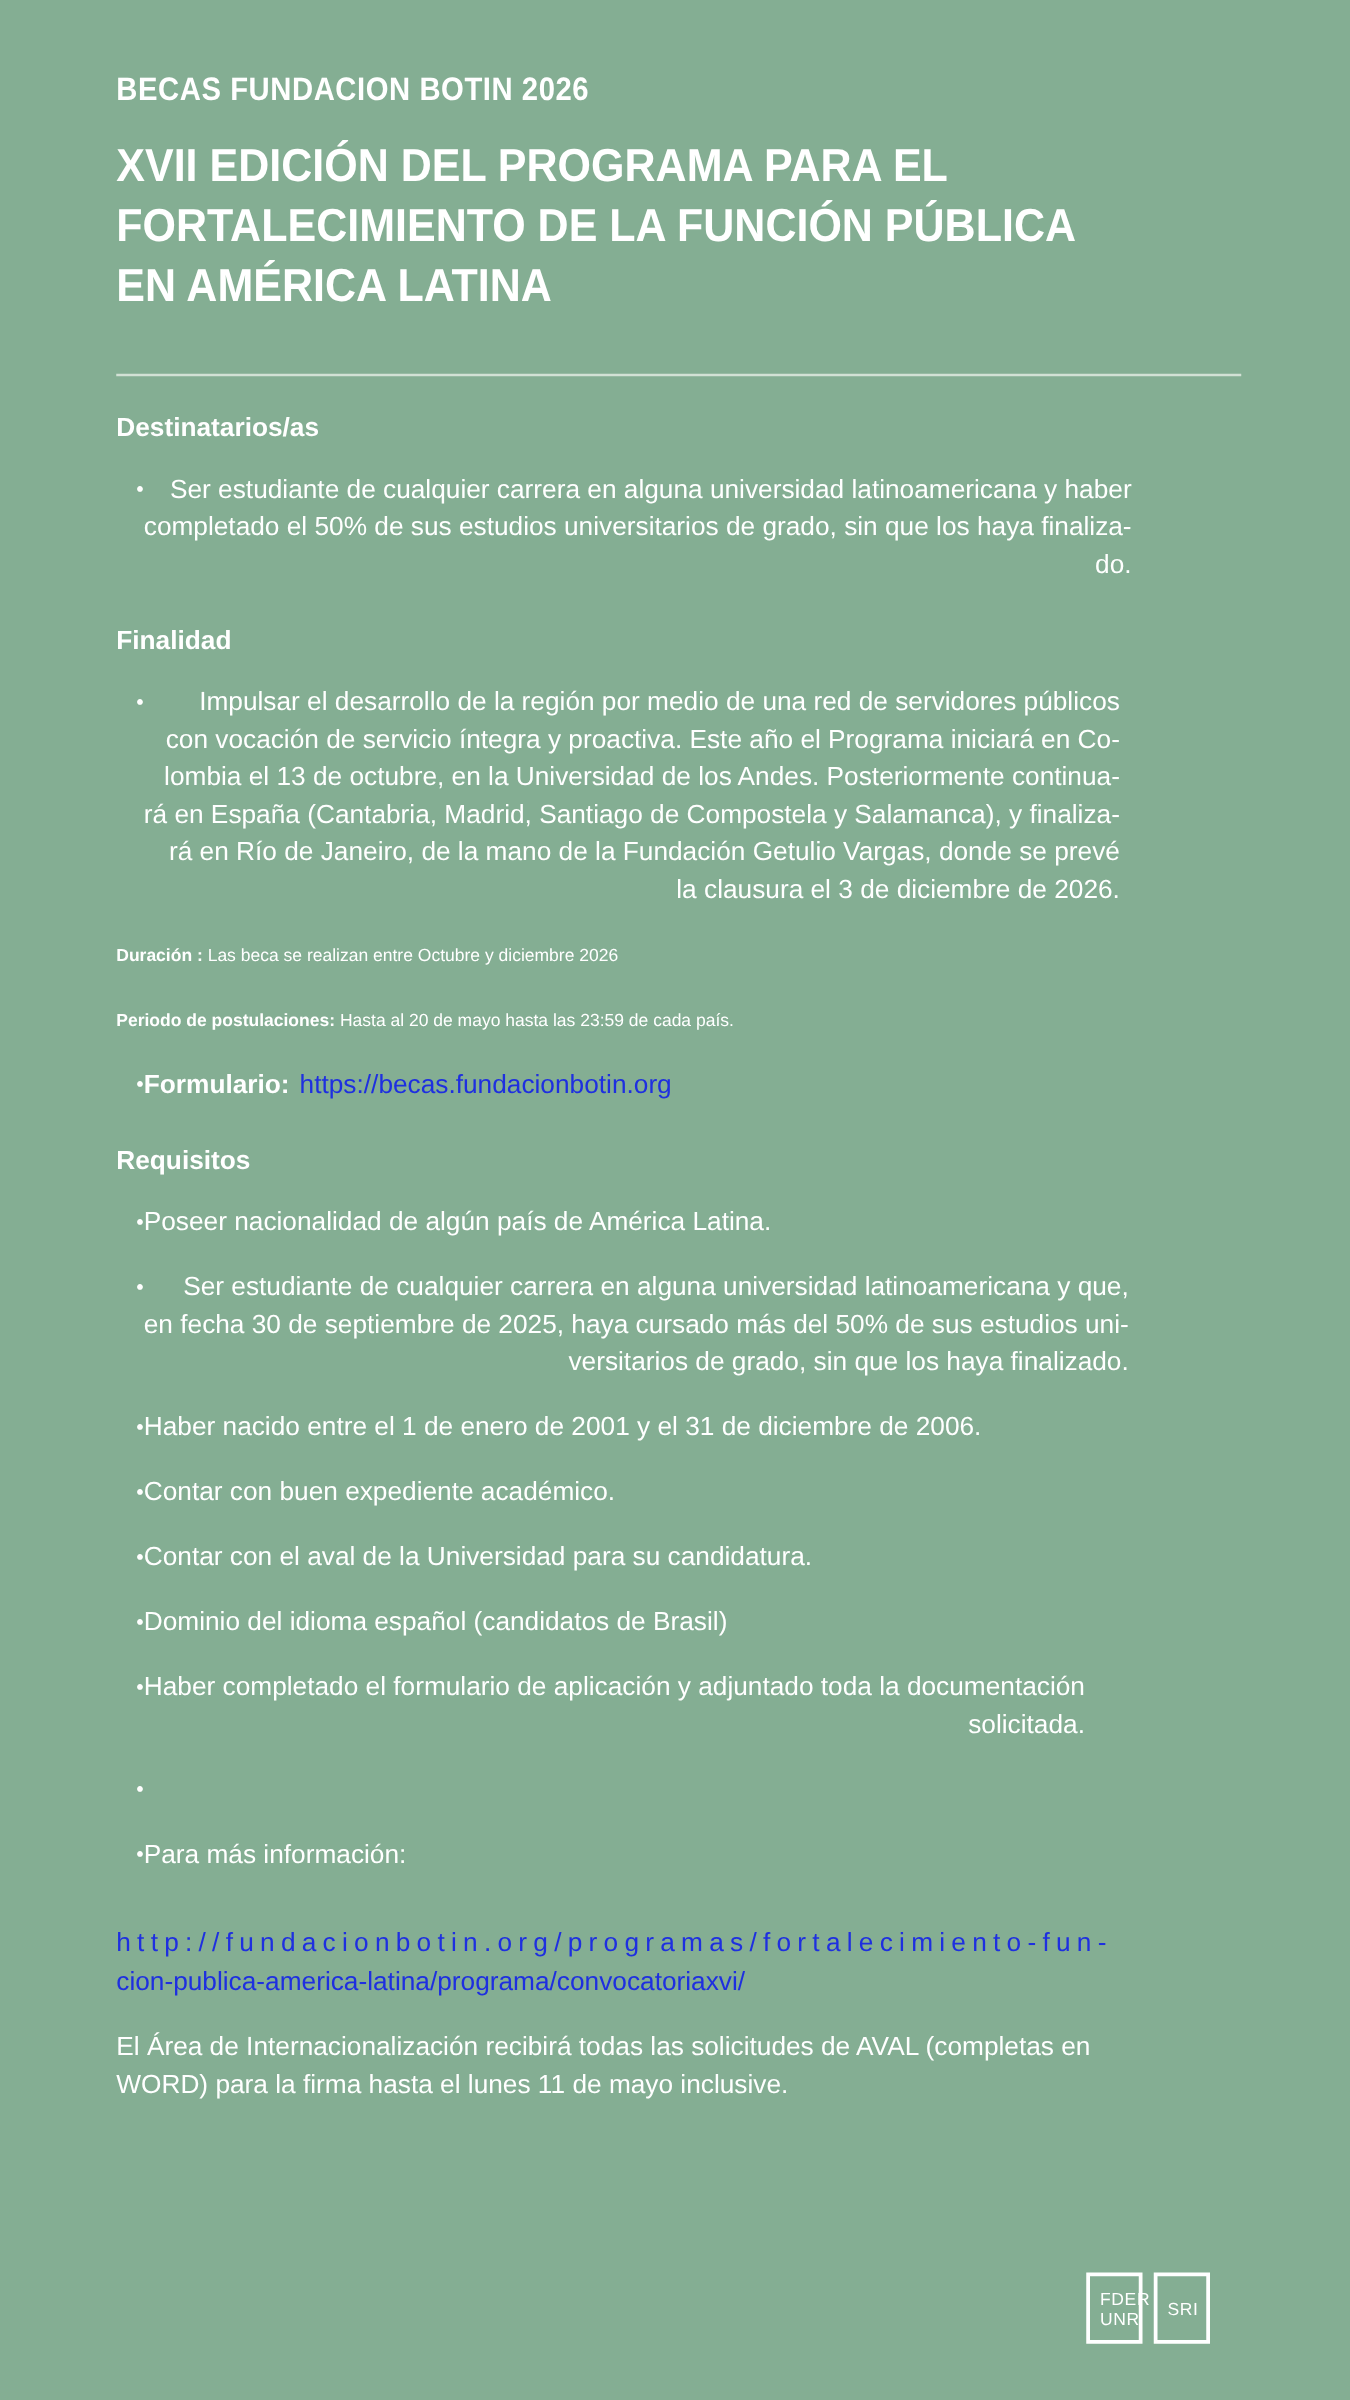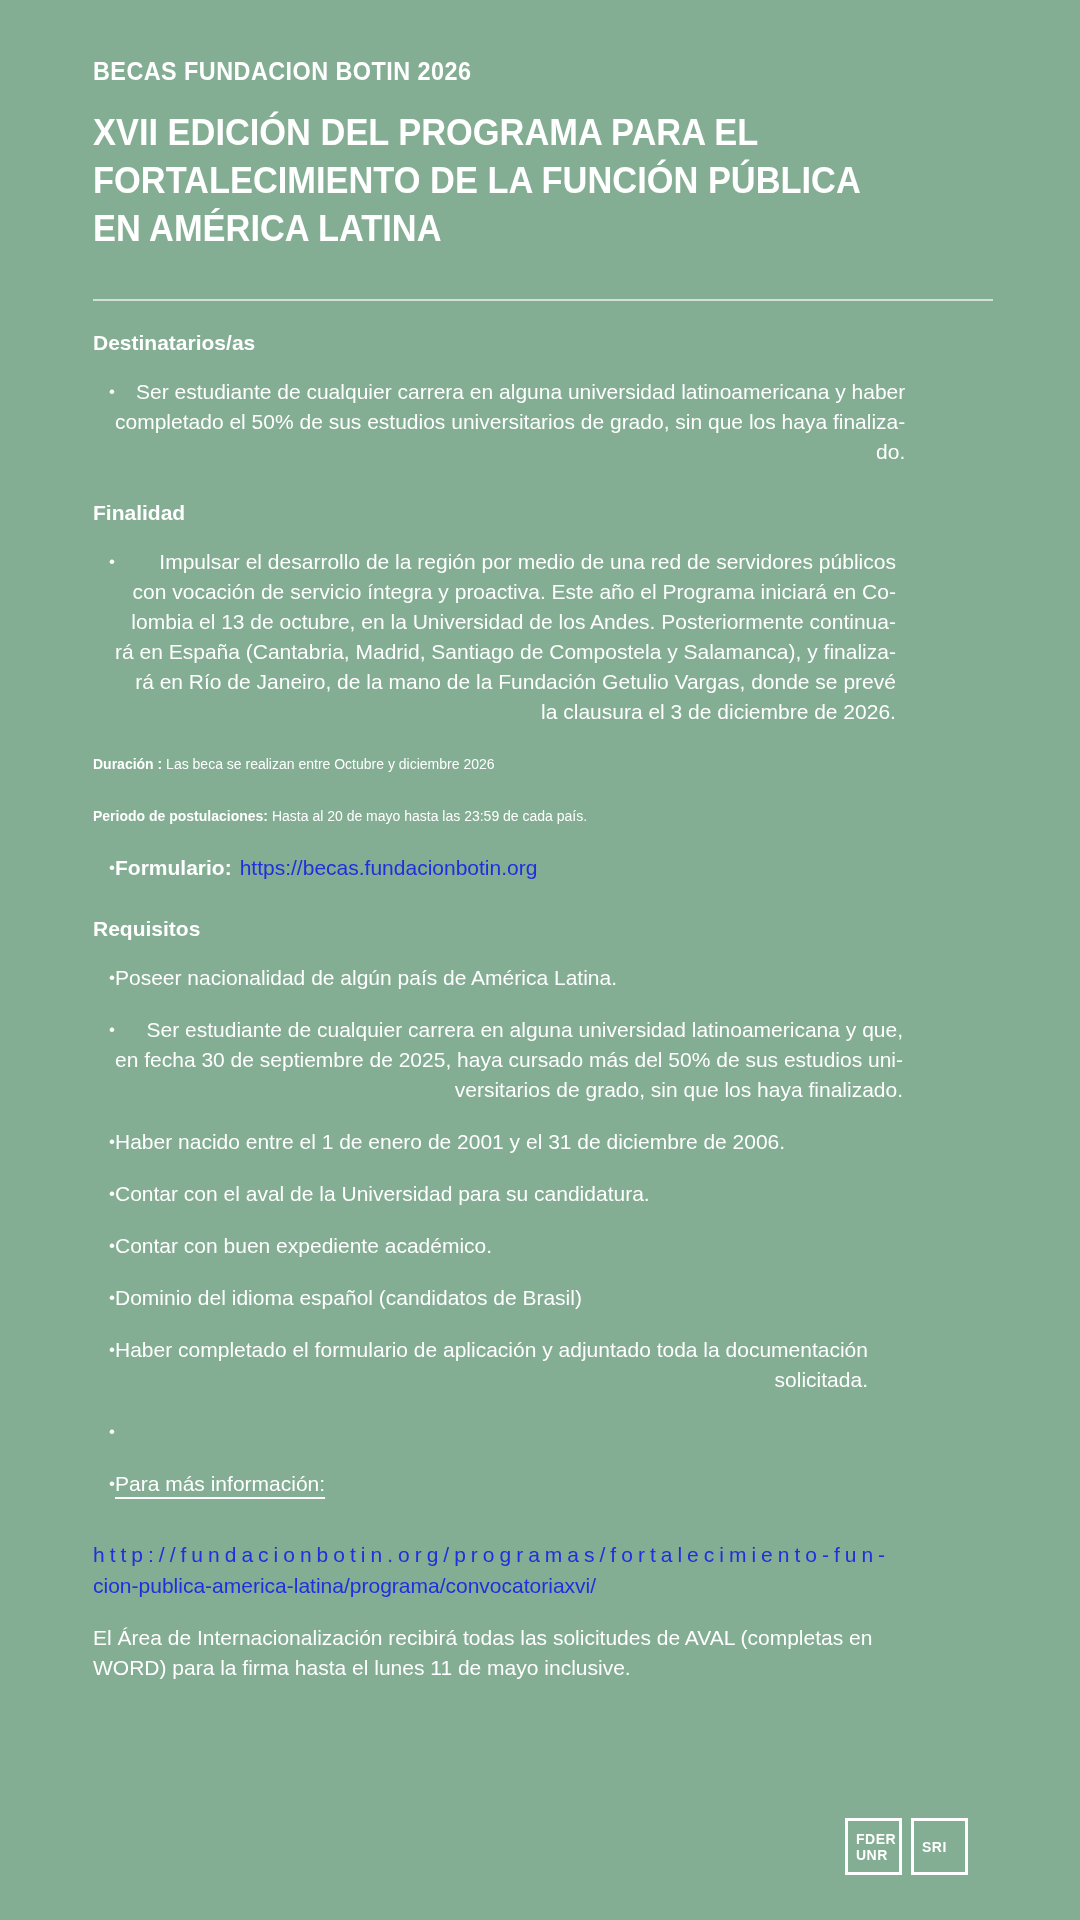--- a/index.html
+++ b/index.html
@@ -73,21 +73,20 @@
   .dot::before{content:"\2022";}
   .bi .bt{white-space:pre-line;}
   .blabel{font-weight:700;}
   .link{
     color:var(--link);
     text-decoration:none;
     margin-left:8px;
     cursor:pointer;
   }
   .underlined{
-    text-decoration:underline;
     text-decoration-thickness:2px;
     text-underline-offset:6px;
   }
   .url-block{
     margin-top:40px;
     font-size:21px;
     line-height:31px;
     color:var(--link);
     cursor:pointer;
   }
@@ -106,29 +105,29 @@
     white-space:pre-line;
   }
   .logos{
     position:absolute;
     right:112px;
     bottom:45px;
     display:flex;
     gap:9px;
   }
   .logo-box{
-    width:57px;
+    width:45px;
     height:57px;
     border:3px solid #FFFFFF;
     display:flex;
     flex-direction:column;
     justify-content:center;
     padding-left:8px;
     font-size:14px;
-    font-weight:700;
+    font-weight:400;
     line-height:16px;
     letter-spacing:.5px;
     white-space:pre-line;
   }
 </style>
 </head>
 <body>
 
 <div class="content">
 
@@ -179,25 +178,25 @@
     <span class="bt">Ser estudiante de cualquier carrera en alguna universidad latinoamericana y que,
 en fecha 30 de septiembre de 2025, haya cursado más del 50% de sus estudios uni-
 versitarios de grado, sin que los haya finalizado.</span>
   </div>
   <div class="bi">
     <span class="dot"></span>
     <span class="bt">Haber nacido entre el 1 de enero de 2001 y el 31 de diciembre de 2006.</span>
   </div>
   <div class="bi">
     <span class="dot"></span>
+    <span class="bt">Contar con buen expediente académico.</span>
+  </div>
+  <div class="bi">
+    <span class="dot"></span>
     <span class="bt">Contar con el aval de la Universidad para su candidatura.</span>
-  </div>
-  <div class="bi">
-    <span class="dot"></span>
-    <span class="bt">Contar con buen expediente académico.</span>
   </div>
   <div class="bi">
     <span class="dot"></span>
     <span class="bt">Dominio del idioma español (candidatos de Brasil)</span>
   </div>
   <div class="bi">
     <span class="dot"></span>
     <span class="bt">Haber completado el formulario de aplicación y adjuntado toda la documentación
 solicitada.</span>
   </div>

